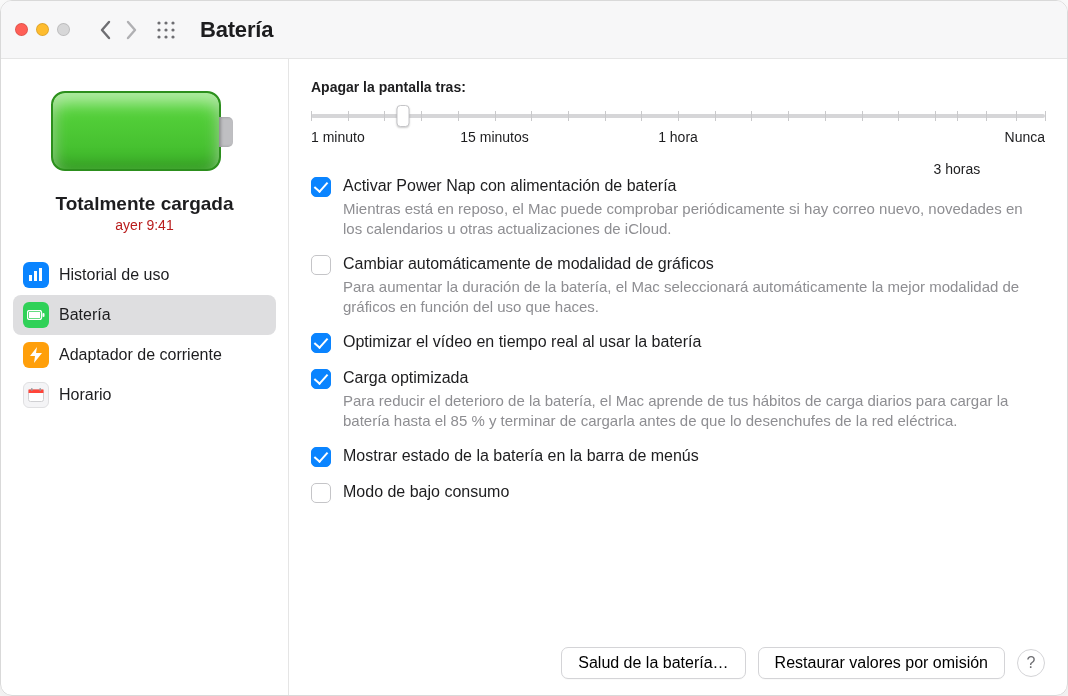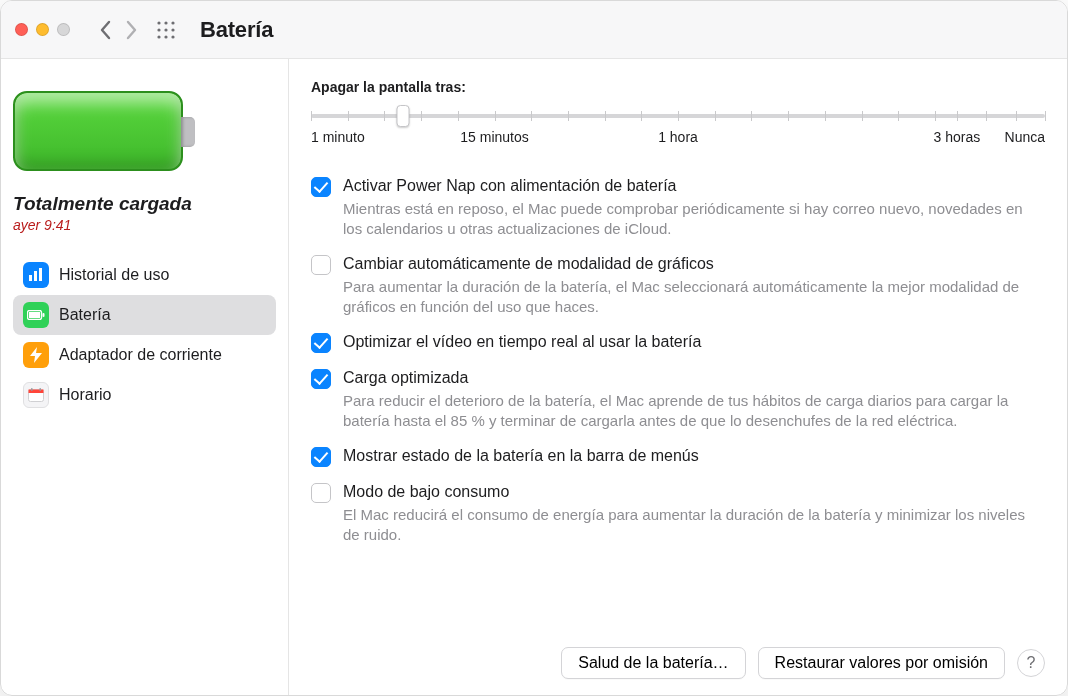--- a/index.html
+++ b/index.html
@@ -54,21 +54,21 @@
   .searchbox input::placeholder { color:#b6b6b9; }
 
   
   .content { flex:1 1 auto; display:flex; min-height:0; }
   .sidebar {
     width: 288px; flex:0 0 288px;
     border-right: 1px solid #e5e5e5;
     padding: 18px 12px;
     display:flex; flex-direction:column; align-items:stretch;
   }
-  .battery-hero { display:flex; flex-direction:column; align-items:flex-start; margin-top:6px; margin-bottom:22px;font-style:italic;}
+  .battery-hero { display:flex; flex-direction:column; align-items:center; margin-top:6px; margin-bottom:22px;}
   .battery-graphic { position:relative; width:188px; height:96px; }
   .battery-body {
     position:absolute; left:0; top:8px; width:170px; height:80px;
     background: linear-gradient(#5bd83f, #3eb82a);
     border:2px solid #2c8f1d; border-radius:14px;
     box-shadow: inset 0 10px 16px rgba(255,255,255,0.55), inset 0 -8px 14px rgba(0,0,0,0.15);
   }
   .battery-cap {
     position:absolute; right:6px; top:34px; width:14px; height:30px;
     background:#bfbfc2; border-radius:0 5px 5px 0;
@@ -261,21 +261,21 @@
         <div class="slider-tick" style="left: 75%;"></div>
         <div class="slider-tick" style="left: 80%;"></div>
         <div class="slider-tick" style="left: 85%;"></div>
         <div class="slider-tick" style="left: 88%;"></div>
         <div class="slider-tick" style="left: 92%;"></div>
         <div class="slider-tick" style="left: 96%;"></div>
         <div class="slider-tick" style="left: 100%;"></div>
         <div class="slider-ticklabel left" style="left: 0%;">1 minuto</div>
         <div class="slider-ticklabel" style="left: 25%;">15 minutos</div>
         <div class="slider-ticklabel" style="left: 50%;">1 hora</div>
-        <div class="slider-ticklabel" style="left: 88%;">3 horas</div>
+        <div class="slider-ticklabel" style="left: 88%; margin-top: 32px;">3 horas</div>
         <div class="slider-ticklabel right" style="left: 100%;">Nunca</div>
         <div class="slider-thumb" style="left: 12.5%;"></div>
       </div>
 
     <div class="opts" id="opts">
         <div class="opt">
           <div class="chk checked"></div>
           <div class="opt-text">
             <div class="opt-title">Activar Power Nap con alimentación de batería</div>
             <div class="opt-desc">Mientras está en reposo, el Mac puede comprobar periódicamente si hay correo nuevo, novedades en los calendarios u otras actualizaciones de iCloud.</div>
@@ -304,21 +304,20 @@
         <div class="opt">
           <div class="chk checked"></div>
           <div class="opt-text">
             <div class="opt-title">Mostrar estado de la batería en la barra de menús</div>
           </div>
         </div>
         <div class="opt">
           <div class="chk"></div>
           <div class="opt-text">
             <div class="opt-title">Modo de bajo consumo</div>
-            <div class="opt-desc">El Mac reducirá el consumo de energía para aumentar la duración de la batería y minimizar los niveles de ruido.</div>
           </div>
         </div>
       </div>
 
     <div class="footer">
       <button class="macbtn">Salud de la batería…</button>
       <button class="macbtn">Restaurar valores por omisión</button>
       <div class="helpbtn">?</div>
     </div>
   </div>

